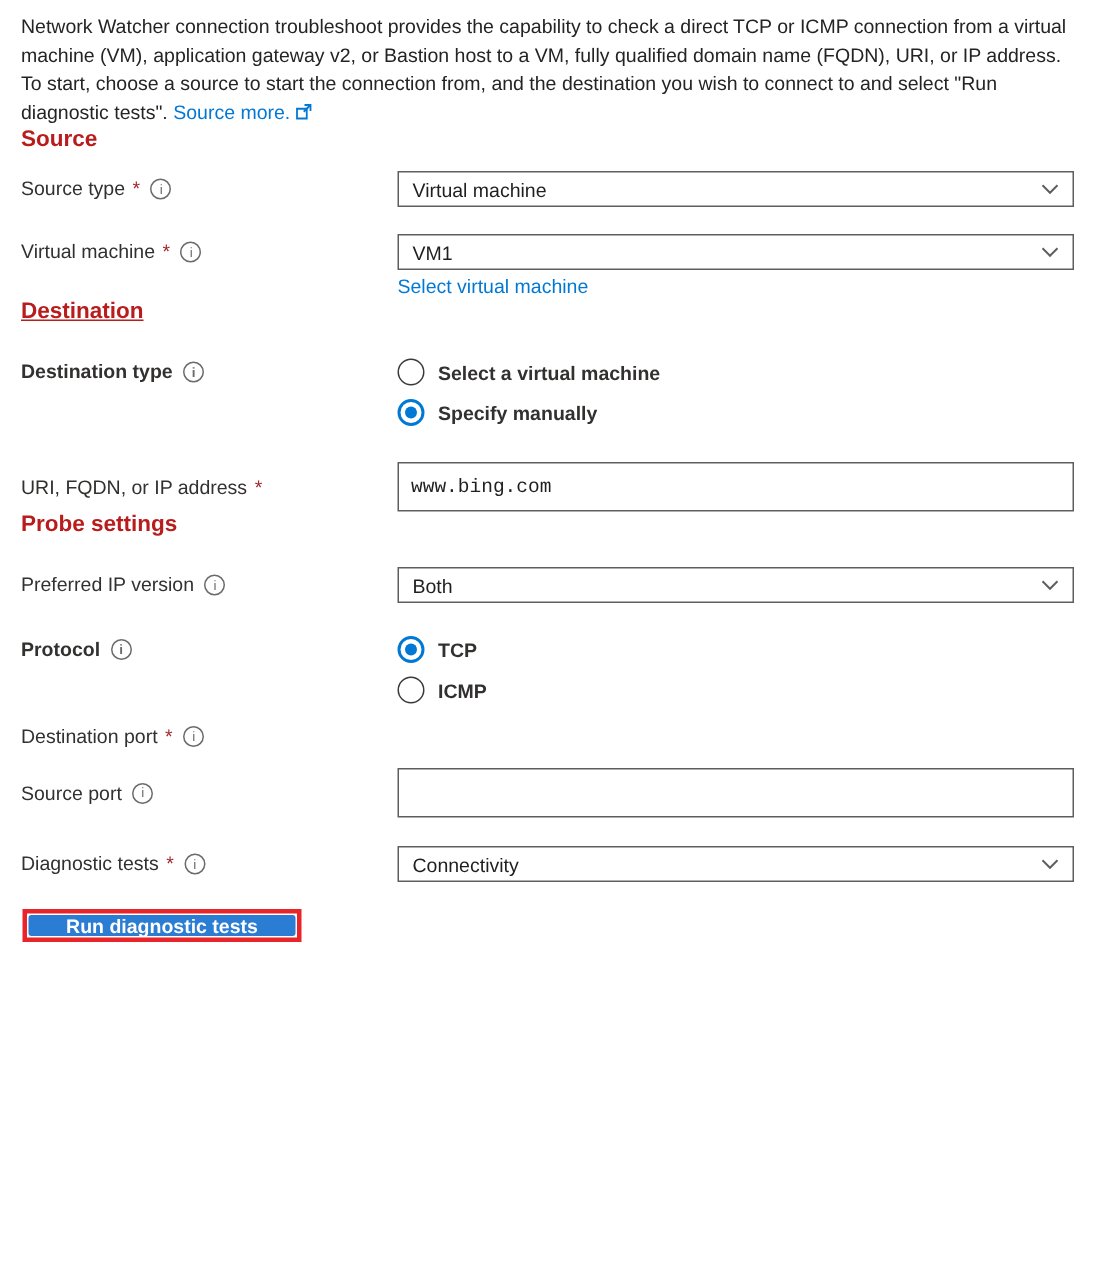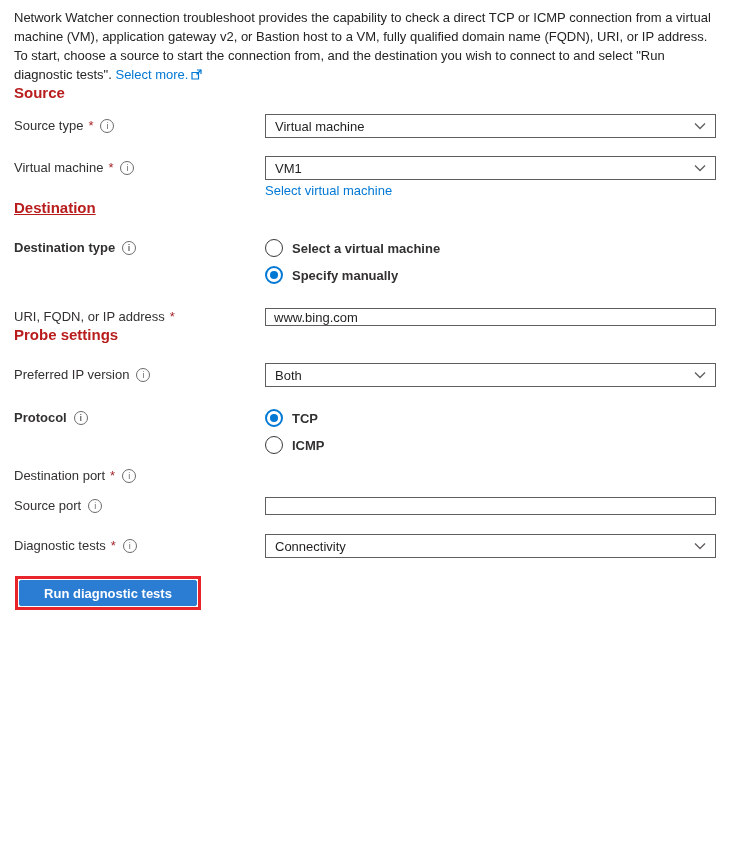--- a/index.html
+++ b/index.html
@@ -18,43 +18,43 @@
   .mt21{margin-top:12px;} .mt18{margin-top:18px;} .mt22{margin-top:22px;font-weight:bold;}
   .mt24{margin-top:24px;} .mt19{margin-top:19px;} .mt23{margin-top:13px;}
   .label{color:#323130;line-height:18px;display:flex;align-items:center;gap:4px;white-space:nowrap;}
   .req{color:#a4262c;margin-left:1px;}
   .info{width:14px;height:14px;min-width:14px;border:1px solid #6b6b6b;border-radius:50%;color:#6b6b6b;
         display:inline-flex;align-items:center;justify-content:center;font-size:9px;line-height:1;
         box-sizing:border-box;cursor:default;margin-left:3px;}
   .dropdown{width:451px;height:24px;box-sizing:border-box;border:1px solid #605e5c;background:#fff;
             display:flex;align-items:center;padding:0 9px;color:#201f1e;cursor:pointer;}
   .dropdown .chev{margin-left:auto;}
-  .textbox{width:451px;height:18px;box-sizing:border-box;border:1px solid #605e5c;background:#fff;
-           padding:0 8px;color:#201f1e;font-family:Liberation Sans, sans-serif;font-size:13px;outline:none;}
+  .textbox{width:451px;height:33px;box-sizing:border-box;border:1px solid #605e5c;background:#fff;
+           padding:0 8px;color:#201f1e;font-family:Liberation Mono, monospace;font-size:13px;outline:none;}
   .sub-link{margin:3px 0 0 251px;line-height:16px;}
   .radio-group{display:flex;flex-direction:column;gap:9px;}
   .radio{display:flex;align-items:center;gap:9px;cursor:pointer;}
   .rc{width:18px;height:18px;box-sizing:border-box;border:1px solid #3b3a39;border-radius:50%;background:#fff;
       display:flex;align-items:center;justify-content:center;}
   .radio.checked .rc{border:2px solid #0078d4;}
   .radio.checked .rc::after{content:"";width:8px;height:8px;border-radius:50%;background:#0078d4;}
   .radio-label{color:#323130;}
   .btn-wrap{margin-top:22px;margin-left:5px;display:inline-block;outline:3px solid #e8252a;outline-offset:1px;}
-  .primary-btn{height:26px;min-width:178px;background:#2b7cd3;border:1px solid #2b7cd3;border-radius:2px;
+  .primary-btn{height:14px;min-width:178px;background:#2b7cd3;border:1px solid #2b7cd3;border-radius:2px;
                color:#fff;font-weight:700;font-size:13px;font-family:"Liberation Sans",sans-serif;
                display:flex;align-items:center;justify-content:center;padding:0 14px;cursor:pointer;}
   svg{display:block;}
 </style>
 </head>
 <body>
 
 <div class="page">
 
   <p class="intro"><span>Network Watcher connection troubleshoot provides the capability to check a direct TCP or ICMP connection from a virtual machine (VM), application gateway v2, or Bastion host to a VM, fully qualified domain name (FQDN), URI, or IP address. To start, choose a source to start the connection from, and the destination you wish to connect to and select "Run diagnostic tests".</span>
-    <a class="link">Select more.</a><span class="ext-icon"><svg width="11" height="11" viewBox="0 0 11 11">
+    <a class="link">Source more.</a><span class="ext-icon"><svg width="11" height="11" viewBox="0 0 11 11">
           <path d="M1 3.5 H7.5 V10 H1 Z" fill="none" stroke="#0078d4" stroke-width="1.2"></path>
           <path d="M6 1 H10 V5" fill="none" stroke="#0078d4" stroke-width="1.2"></path>
           <path d="M10 1 L5.5 5.5" stroke="#0078d4" stroke-width="1.2"></path>
         </svg></span>
   </p>
 
   
   <h2 class="section sec-source">Source</h2>
 
   <div class="row mt21">

